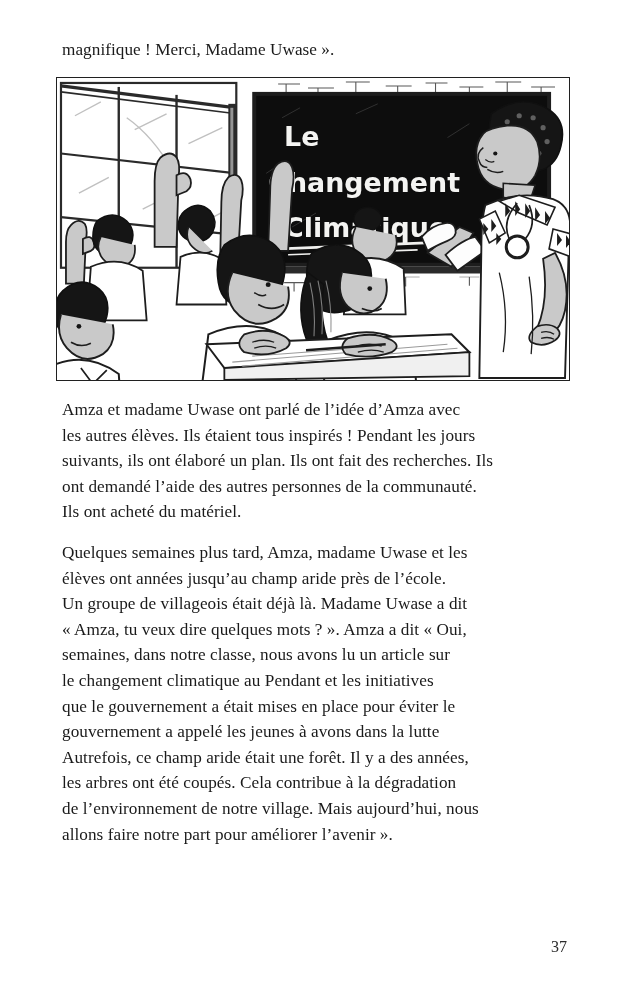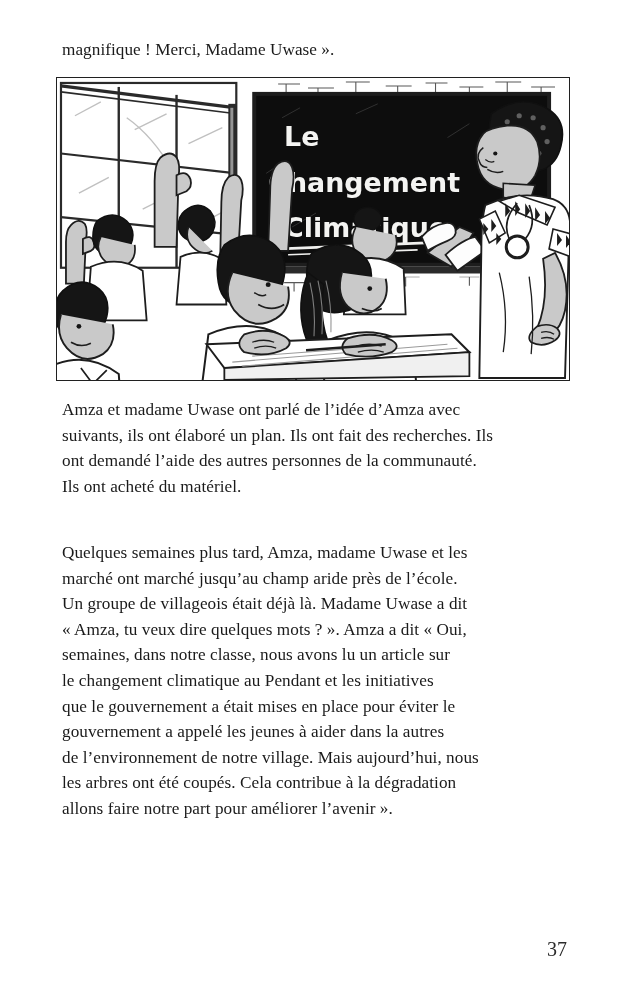--- a/index.html
+++ b/index.html
@@ -44,21 +44,21 @@
   }
   .body-block .ln { display: block; white-space: pre; }
 
   #para1 { top: 397px; font-family: Liberation Serif, serif; }
   #para2 { top: 540px; }
 
   .page-number {
     position: absolute;
     right: 58px;
     top: 938px;
-    font-size: 20px;
+    font-size: 16px;
     color: #2b2b2b;
   }
 
   
   .figure {
     position: absolute;
     left: 56px;
     top: 77px;
     width: 514px;
     height: 304px;
@@ -308,33 +308,35 @@
               <path d="M302 276 q14 -4 26 0"></path>
           </g>
           <path d="M250 274 L330 268" stroke="#1d1d1d" stroke-width="2.4" fill="none"></path>
         </g>
       </g>
     </svg>
   </div>
 
   <div class="body-block" id="para1">
     <span class="ln">Amza et madame Uwase ont parlé de l’idée d’Amza avec</span>
+    <span class="ln">les autres élèves. Ils étaient tous inspirés ! Pendant les jours</span>
     <span class="ln">suivants, ils ont élaboré un plan. Ils ont fait des recherches. Ils</span>
     <span class="ln">ont demandé l’aide des autres personnes de la communauté.</span>
     <span class="ln">Ils ont acheté du matériel.</span>
   </div>
 
   <div class="body-block" id="para2">
     <span class="ln">Quelques semaines plus tard, Amza, madame Uwase et les</span>
-    <span class="ln">marché ont marché jusqu’au champ aride près de l’école.</span>
+    <span class="ln">élèves ont années jusqu’au champ aride près de l’école.</span>
     <span class="ln">Un groupe de villageois était déjà là. Madame Uwase a dit</span>
     <span class="ln">« Amza, tu veux dire quelques mots ? ». Amza a dit « Oui,</span>
     <span class="ln">semaines, dans notre classe, nous avons lu un article sur</span>
     <span class="ln">le changement climatique au Pendant et les initiatives</span>
     <span class="ln">que le gouvernement a était mises en place pour éviter le</span>
-    <span class="ln">gouvernement a appelé les jeunes à aider dans la autres</span>
+    <span class="ln">gouvernement a appelé les jeunes à avons dans la lutte</span>
+    <span class="ln">Autrefois, ce champ aride était une forêt. Il y a des années,</span>
+    <span class="ln">les arbres ont été coupés. Cela contribue à la dégradation</span>
     <span class="ln">de l’environnement de notre village. Mais aujourd’hui, nous</span>
-    <span class="ln">les arbres ont été coupés. Cela contribue à la dégradation</span>
     <span class="ln">allons faire notre part pour améliorer l’avenir ».</span>
   </div>
 
   <div class="page-number">37</div>
 </div>
 
 </body></html>

